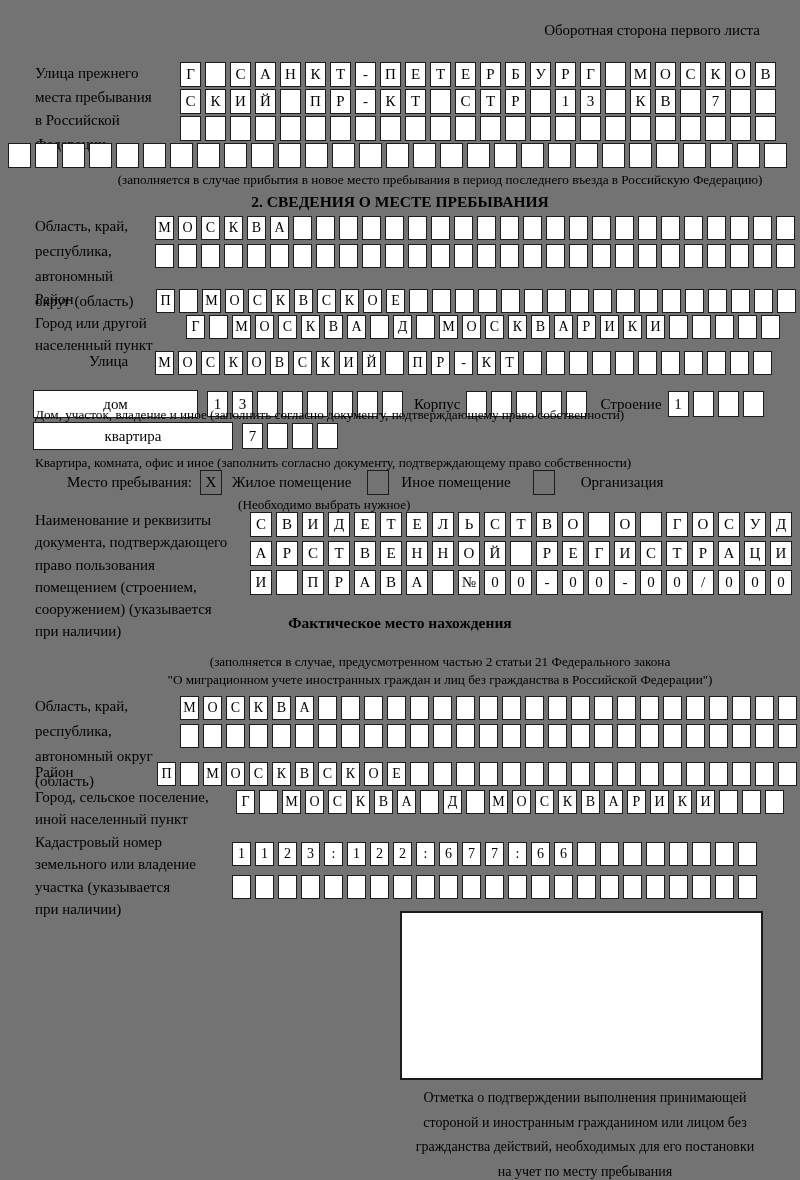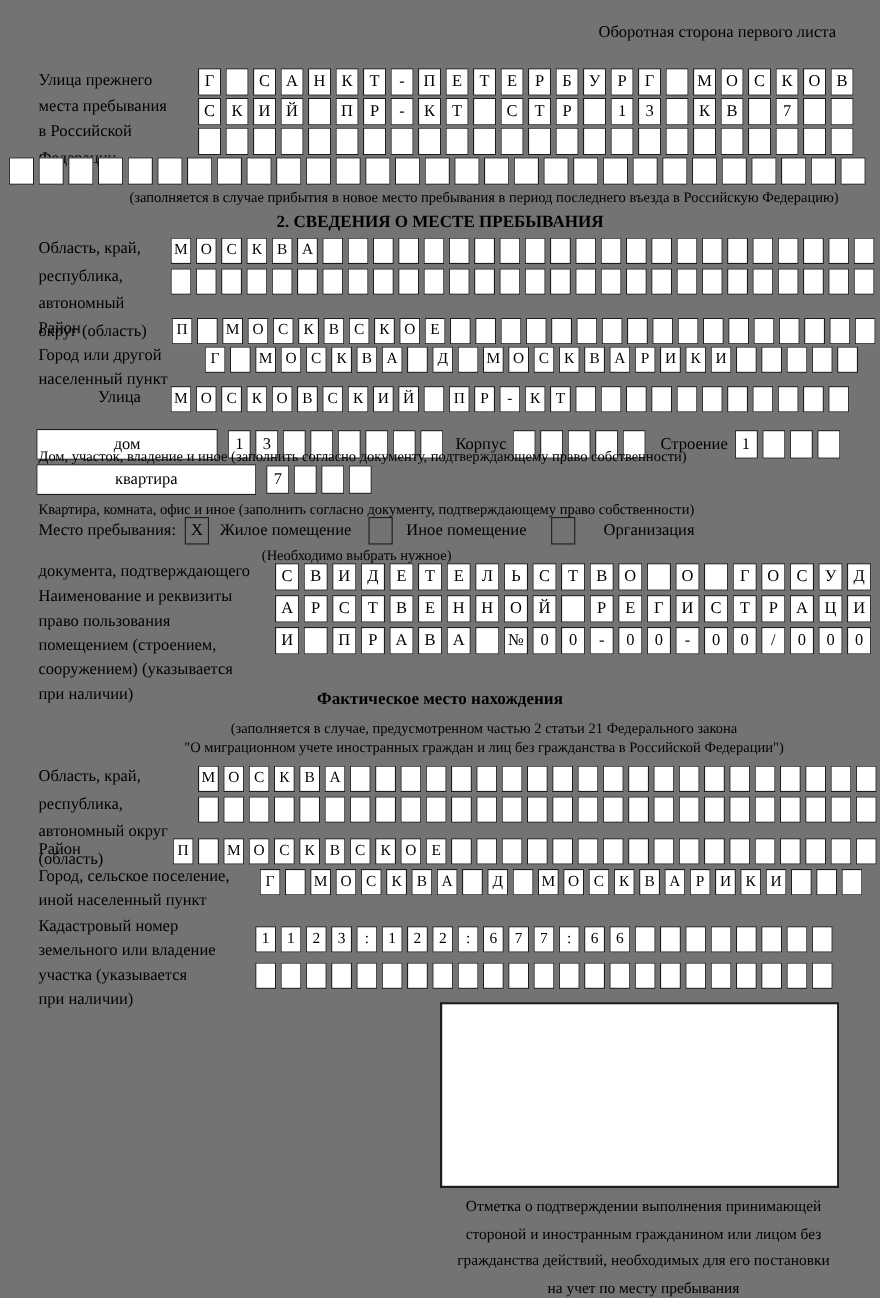--- a/index.html
+++ b/index.html
@@ -19,21 +19,21 @@
           display:flex; align-items:center; justify-content:center; font-size:15px; }
   .sz-a .cell  { width:21px; height:25px; }
   .sz-xl .cell { width:23px; height:25px; }
   .sz-b .cell  { width:19px; height:24px; font-size:14px; }
   .sz-c .cell  { width:22px; height:25px; }
   .sz-d .cell  { width:21px; height:26px; }
 
   .hrow { position:absolute; display:flex; align-items:center; }
   .labelbox { box-sizing:border-box; border:1.7px solid #1c1c1c; display:flex;
               align-items:center; justify-content:center; font-size:15px; background:#fff; }
-  .inline-lbl { font-size:15px; white-space:nowrap; }
+  .inline-lbl { font-size:15px; white-space:nowrap;margin-left:32px; }
   .chk { box-sizing:border-box; width:22px; height:25px; border:1.7px solid #1c1c1c;
          display:flex; align-items:center; justify-content:center; font-size:15px; }
 
   .stamp-box { position:absolute; left:400px; top:911px; width:363px; height:169px;
                border:2px solid #1c1c1c; box-sizing:border-box; background:#fff; }
   .stamp-caption { position:absolute; left:398px; top:1086px; width:374px;
                    text-align:center; font-size:14px; line-height:24.6px; }
 </style>
 </head>
 <body>
@@ -370,22 +370,22 @@
     <div class="chk" style="margin-left:8px;">X</div>
     <div class="inline-lbl" style="margin-left:10px;">Жилое помещение</div>
     <div class="chk" style="margin-left:16px;"></div>
     <div class="inline-lbl" style="margin-left:12px;">Иное помещение</div>
     <div class="chk" style="margin-left:22px;"></div>
     <div class="inline-lbl" style="margin-left:26px;">Организация</div>
   </div>
   <div class="note" style="left:238px; top:497px;">(Необходимо выбрать нужное)</div>
 
   <div class="lbl" style="left:35px; top:509px; line-height:22.3px;">
+    <div>Наименование и реквизиты</div>
     <div>документа, подтверждающего</div>
-    <div>Наименование и реквизиты</div>
     <div>право пользования</div>
     <div>помещением (строением,</div>
     <div>сооружением) (указывается</div>
     <div>при наличии)</div>
   </div>
   <div class="cells sz-c" style="left:250px; top:512px;">
       <div class="cell">С</div>
       <div class="cell">В</div>
       <div class="cell">И</div>
       <div class="cell">Д</div>
@@ -447,21 +447,21 @@
       <div class="cell">0</div>
       <div class="cell">-</div>
       <div class="cell">0</div>
       <div class="cell">0</div>
       <div class="cell">/</div>
       <div class="cell">0</div>
       <div class="cell">0</div>
       <div class="cell">0</div>
     </div>
 
-  <div class="title" style="top:627px;">Фактическое место нахождения</div>
+  <div class="title" style="top:614px;">Фактическое место нахождения</div>
   <div class="note center" style="top:654px;">(заполняется в случае, предусмотренном частью 2 статьи 21 Федерального закона</div>
   <div class="note center" style="top:672px;">"О миграционном учете иностранных граждан и лиц без гражданства в Российской Федерации")</div>
 
   <div class="lbl" style="left:35px; top:694px; line-height:25px;">
     <div>Область, край,</div>
     <div>республика,</div>
     <div>автономный округ</div>
     <div>(область)</div>
   </div>
   <div class="cells sz-b" style="left:180px; top:696px;">

